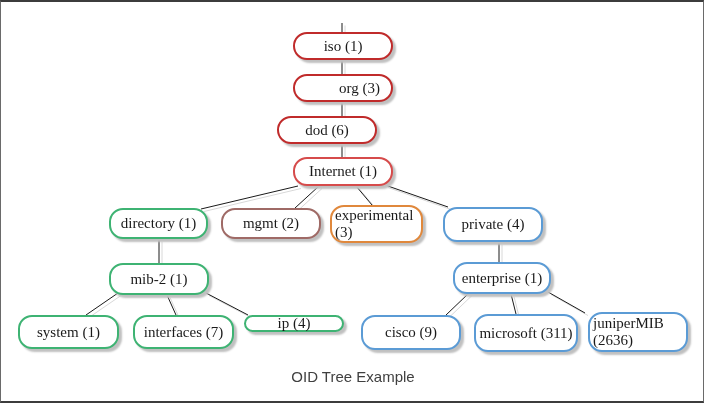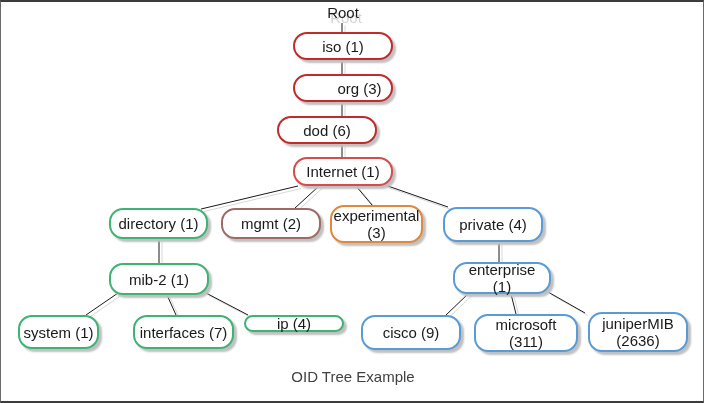--- a/index.html
+++ b/index.html
@@ -21,23 +21,23 @@
     text-shadow:3px 5px 0 #d4d4d4;
   }
   .node{
     position:absolute;
     box-sizing:border-box;
     background:#ffffff;
     border:2px solid #888;
     border-radius:14px;
     box-shadow:3px 3px 2px #c0c0c0;
     display:flex;align-items:center;justify-content:center;
-    text-align:center;
     font-size:15px;line-height:17px;color:#1a1a1a;
     padding:0 3px;
+    font-family:Liberation Serif, serif;
   }
   .caption{
     position:absolute;left:0;top:366px;width:704px;
     text-align:center;font-size:15px;color:#404040;
   }
 </style>
 </head>
 <body>
 
 <div class="frame">
@@ -69,21 +69,20 @@
       <line x1="158" y1="237" x2="158" y2="261" stroke="#1a1a1a" stroke-width="1"></line>
       <line x1="117" y1="291" x2="85" y2="313" stroke="#1a1a1a" stroke-width="1"></line>
       <line x1="166" y1="293" x2="175" y2="313" stroke="#1a1a1a" stroke-width="1"></line>
       <line x1="205" y1="291" x2="247" y2="313" stroke="#1a1a1a" stroke-width="1"></line>
       <line x1="498" y1="240" x2="498" y2="260" stroke="#1a1a1a" stroke-width="1"></line>
       <line x1="468" y1="291" x2="445" y2="313" stroke="#1a1a1a" stroke-width="1"></line>
       <line x1="510" y1="292" x2="515" y2="312" stroke="#1a1a1a" stroke-width="1"></line>
       <line x1="547" y1="290" x2="584" y2="311" stroke="#1a1a1a" stroke-width="1"></line>
     </svg>
 
-  <div class="root-label">Root</div>
 
   <div id="nodes">
       <div class="node" style="left: 292px; top: 30px; width: 100px; height: 28px; border-color: rgb(192, 43, 43);">
         <span>iso (1)</span>
       </div>
       <div class="node" style="left: 292px; top: 72px; width: 100px; height: 28px; border-color: rgb(192, 43, 43); padding-left: 36px;">
         <span>org (3)</span>
       </div>
       <div class="node" style="left: 276px; top: 114px; width: 100px; height: 28px; border-color: rgb(192, 43, 43);">
         <span>dod (6)</span>
@@ -102,21 +101,21 @@
       </div>
       <div class="node" style="left: 442px; top: 205px; width: 100px; height: 35px; border-color: rgb(91, 155, 213);">
         <span>private (4)</span>
       </div>
       <div class="node" style="left: 108px; top: 261px; width: 100px; height: 32px; border-color: rgb(62, 179, 115);">
         <span>mib-2 (1)</span>
       </div>
       <div class="node" style="left: 452px; top: 260px; width: 98px; height: 32px; border-color: rgb(91, 155, 213);">
         <span>enterprise (1)</span>
       </div>
-      <div class="node" style="left: 17px; top: 313px; width: 81px; height: 34px; border-color: rgb(62, 179, 115);">
+      <div class="node" style="left: 17px; top: 313px; width: 101px; height: 34px; border-color: rgb(62, 179, 115);">
         <span>system (1)</span>
       </div>
       <div class="node" style="left: 132px; top: 313px; width: 101px; height: 34px; border-color: rgb(62, 179, 115);">
         <span>interfaces (7)</span>
       </div>
       <div class="node" style="left: 243px; top: 313px; width: 100px; height: 17px; border-color: rgb(62, 179, 115);">
         <span>ip (4)</span>
       </div>
       <div class="node" style="left: 360px; top: 313px; width: 100px; height: 35px; border-color: rgb(91, 155, 213);">
         <span>cisco (9)</span>

